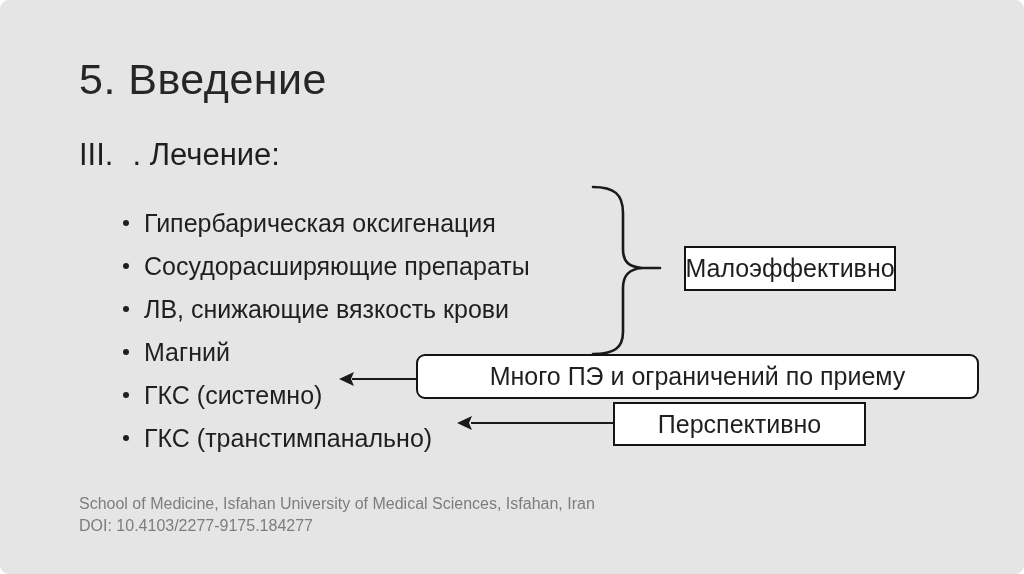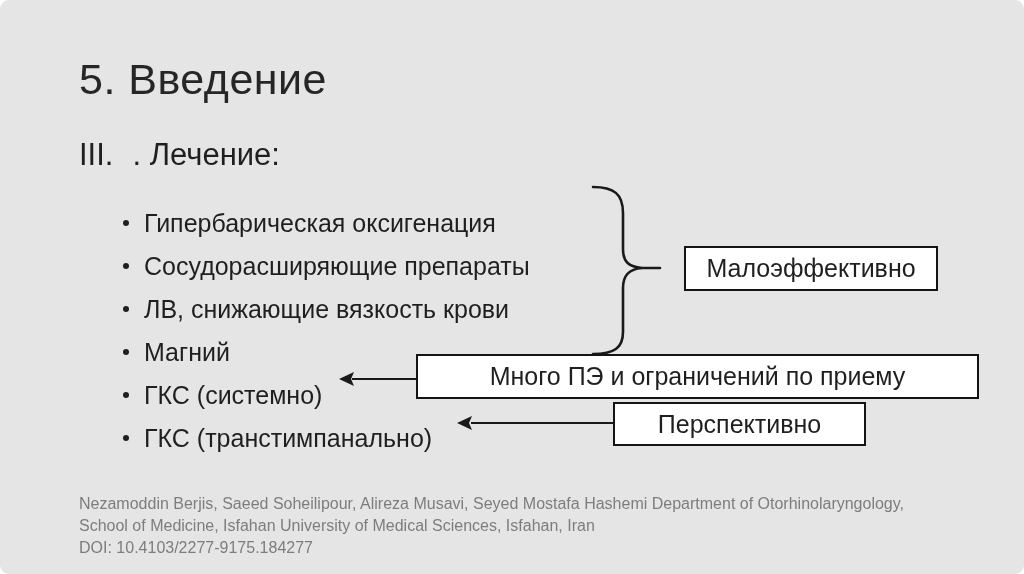--- a/index.html
+++ b/index.html
@@ -72,22 +72,22 @@
     position: absolute;
     border: 2px solid #141414;
     background: #ffffff;
     display: flex;
     align-items: center;
     justify-content: center;
     font-size: 25px;
     color: #1f1f1f;
     white-space: nowrap;
   }
-  .callout-ineffective  { left: 683px; top: 245px; width: 254px; height: 45px; }
-  .callout-side-effects { left: 415px; top: 353px; width: 563px; height: 45px; }
+  .callout-ineffective  { left: 683px; top: 245px; width: 212px; height: 45px; }
+  .callout-side-effects { left: 415px; top: 353px; width: 563px; height: 45px; border-radius: 9px; }
   .callout-promising    { left: 612px; top: 401px; width: 253px; height: 44px; }
 
   .citation {
     position: absolute;
     left: 78px;
     top: 492px;
     font-size: 16px;
     line-height: 22px;
     color: #7d7d7d;
     white-space: nowrap;
@@ -137,18 +137,17 @@
     </g>
   </svg>
 
   <div class="callout-box callout-ineffective">Малоэффективно</div>
 
   <div class="callout-box callout-side-effects">Много ПЭ и ограничений по приему</div>
 
   <div class="callout-box callout-promising">Перспективно</div>
 
   <div class="citation">
-    <div>Nezamoddin Berjis, Saeed Soheilipour, Alireza Musavi, Seyed Mostafa Hashemi Department of Otorhinolaryngology,</div>
     <div>School of Medicine, Isfahan University of Medical Sciences, Isfahan, Iran</div>
     <div>DOI: 10.4103/2277-9175.184277</div>
   </div>
 
 </div>
 
 </body></html>

